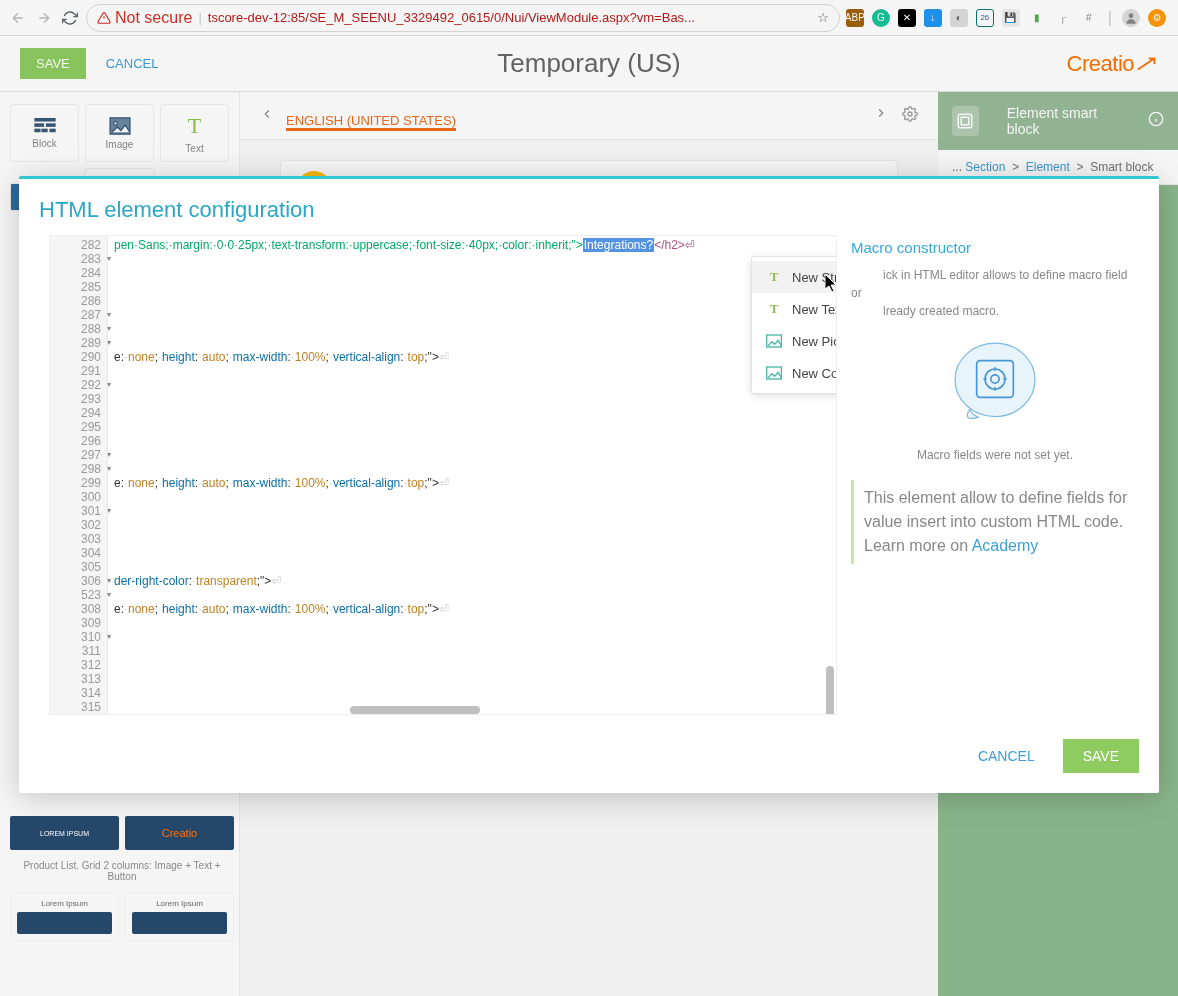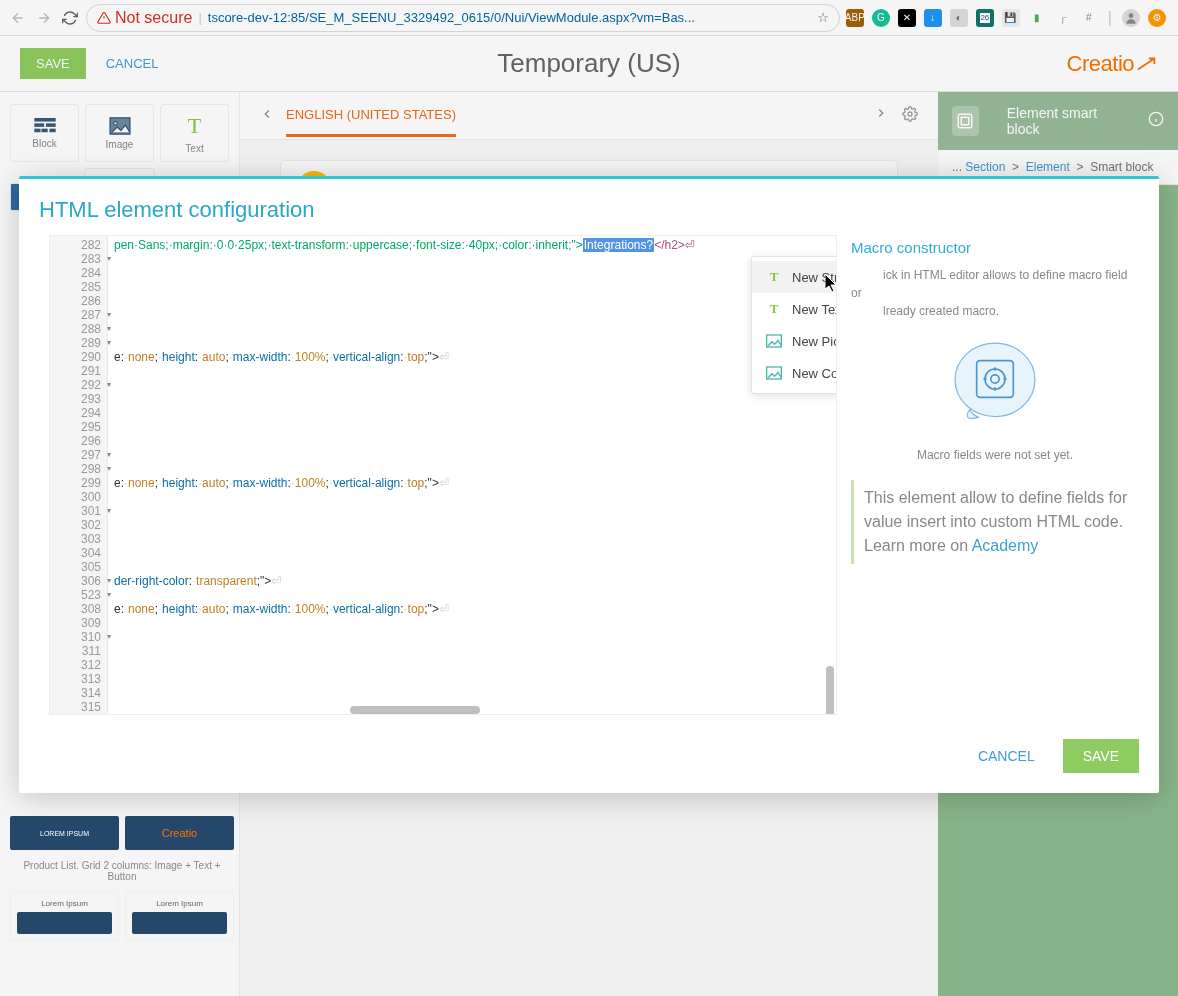--- a/index.html
+++ b/index.html
@@ -4,21 +4,21 @@
 <style>
 * { box-sizing: border-box; margin: 0; padding: 0; font-family: "Segoe UI", Arial, sans-serif; }
 body { background: #fff; width: 1178px; height: 996px; overflow: hidden; position: relative; }
 
 
 .browser-bar { height: 36px; display: flex; align-items: center; padding: 0 8px; gap: 6px; border-bottom: 1px solid #e0e0e0; background: #fff; }
 .nav-icon { width: 20px; height: 20px; color: #5f6368; display:flex; align-items:center; justify-content:center; cursor:pointer; }
 .nav-icon.disabled { color: #bdbdbd; }
 .omnibox { flex:1; height:28px; border:1px solid #dcdcdc; border-radius:14px; display:flex; align-items:center; padding:0 10px; font-size:13px; color:#5f6368; gap:6px; }
 .omnibox .warn { color:#d93025; display:flex; align-items:center; gap:4px; font-size:16px;}
-.omnibox .urltext { color:#0369a1;text-align:right; }
+.omnibox .urltext { color:#b91c1c;text-align:right; }
 .ext-icons { display:flex; gap:8px; align-items:center; padding-right:4px;}
 .ext-icon { width:18px; height:18px; border-radius:3px; display:flex; align-items:center; justify-content:center; font-size:10px; color:#fff;}
 
 
 .app-header { height: 56px; background:#fff; border-bottom:1px solid #e5e5e5; display:flex; align-items:center; padding:0 20px; position:relative;}
 .btn-save { background:#8ecb60; color:#fff; border:none; padding:8px 16px; font-size:13px; cursor:pointer; }
 .btn-cancel-top { color:#3e9ed6; background:none; border:none; font-size:13px; margin-left:20px; cursor:pointer;}
 .app-title { position:absolute; left:50%; transform:translateX(-50%); font-size:26px; color:#676666; font-weight:300;}
 .logo { position:absolute; right:20px; display:flex; align-items:center; color:#ff7200; font-size:22px; font-weight:400; letter-spacing:-0.5px;}
 .logo svg { margin-left:2px; }
@@ -27,21 +27,21 @@
 .main-wrap { display:flex; height:calc(100% - 92px); background:#f9f9f9; }
 .left-panel { width:240px; border-right:1px solid #eee; background:#fff; padding:12px 10px; }
 .palette-row { display:flex; gap:6px; margin-bottom:6px;}
 .pal-item { flex:1; height:58px; border:1px solid #f0f0f0; border-radius:3px; display:flex; flex-direction:column; align-items:center; justify-content:center; gap:4px; color:#8a8a8a; font-size:10px;}
 .pal-item.cta { background:#2f6ea5; color:#fff; font-size:9px; height:28px; width:46px; display:flex; align-items:center; justify-content:center; border-radius:2px;}
 .pal-icon { color:#5f7c8a; }
 
 .center-panel { flex:1; position:relative; }
 .lang-bar { height:48px; display:flex; align-items:center; padding:0 20px; gap:12px; border-bottom:1px solid #eee; background:#fff;}
 .lang-chevron { color:#868686; cursor:pointer; }
-.lang-text { color:#f26a1b; font-size:13px; font-weight:500; padding-bottom:12px; margin-top:12px; border-bottom:3px solid #f26a1b;}
+.lang-text { color:#f26a1b; font-size:13px; font-weight:500; padding-bottom:0; margin-top:12px; border-bottom:3px solid #f26a1b;}
 .lang-right { margin-left:auto; display:flex; gap:14px; color:#9e9e9e;}
 .subject-row { background:#fff; margin:20px 40px 0 40px; border:1px solid #eee; border-radius:4px; display:flex; align-items:center; padding:10px 16px; gap:12px;}
 .subject-icon { width:34px; height:34px; border-radius:50%; background:#ffc107; display:flex; align-items:center; justify-content:center; color:#fff;}
 .subject-text { color:#9e9e9e; font-size:14px; flex:1;}
 .subject-actions { display:flex; gap:12px; color:#8bc34a;}
 
 .right-panel { width:240px; background:#8fbc8f; }
 .smartblock-head { height:58px; background:#98bb98; display:flex; align-items:center; padding:0 14px; gap:28px; color:#fff;}
 .sb-icon { width:30px; height:30px; background:rgba(255,255,255,0.25); border-radius:4px; display:flex; align-items:center; justify-content:center;}
 .breadcrumb { background:#fff; padding:10px 14px; font-size:12px; color:#777; border-bottom:1px solid #eee;}
@@ -124,21 +124,21 @@
     <span style="color:#ccc">|</span>
     <span class="urltext">tscore-dev-12:85/SE_M_SEENU_3329492_0615/0/Nui/ViewModule.aspx?vm=Bas...</span>
     <span style="margin-left:auto; color:#5f6368">☆</span>
   </div>
   <div class="ext-icons">
     <div class="ext-icon" style="background:#a16207">ABP</div>
     <div class="ext-icon" style="background:#15c39a;border-radius:50%">G</div>
     <div class="ext-icon" style="background:#000">✕</div>
     <div class="ext-icon" style="background:#2196f3">↓</div>
     <div class="ext-icon" style="background:#ddd;color:#666">◐</div>
-    <div class="ext-icon" style="background:#fff;border:4px solid #0f766e;color:#3b5998;font-size:8px">26</div>
+    <div class="ext-icon" style="background:#fff;border:1px solid #0f766e;color:#3b5998;font-size:8px">26</div>
     <div class="ext-icon" style="background:#f0f0f0;color:#1976d2">💾</div>
     <div class="ext-icon" style="background:#fff;color:#4caf50">▮</div>
     <div class="ext-icon" style="background:#fff;color:#888">┌</div>
     <div class="ext-icon" style="background:#fff;color:#888">#</div>
     <span style="color:#ccc;margin:0 2px">|</span>
     <div class="ext-icon" style="background:#ddd;border-radius:50%;color:#666">
       <svg width="14" height="14" viewBox="0 0 24 24" fill="#888">
           <circle cx="12" cy="8" r="4"></circle>
           <path d="M4 22c0-4.4 3.6-8 8-8s8 3.6 8 8"></path>
         </svg>

